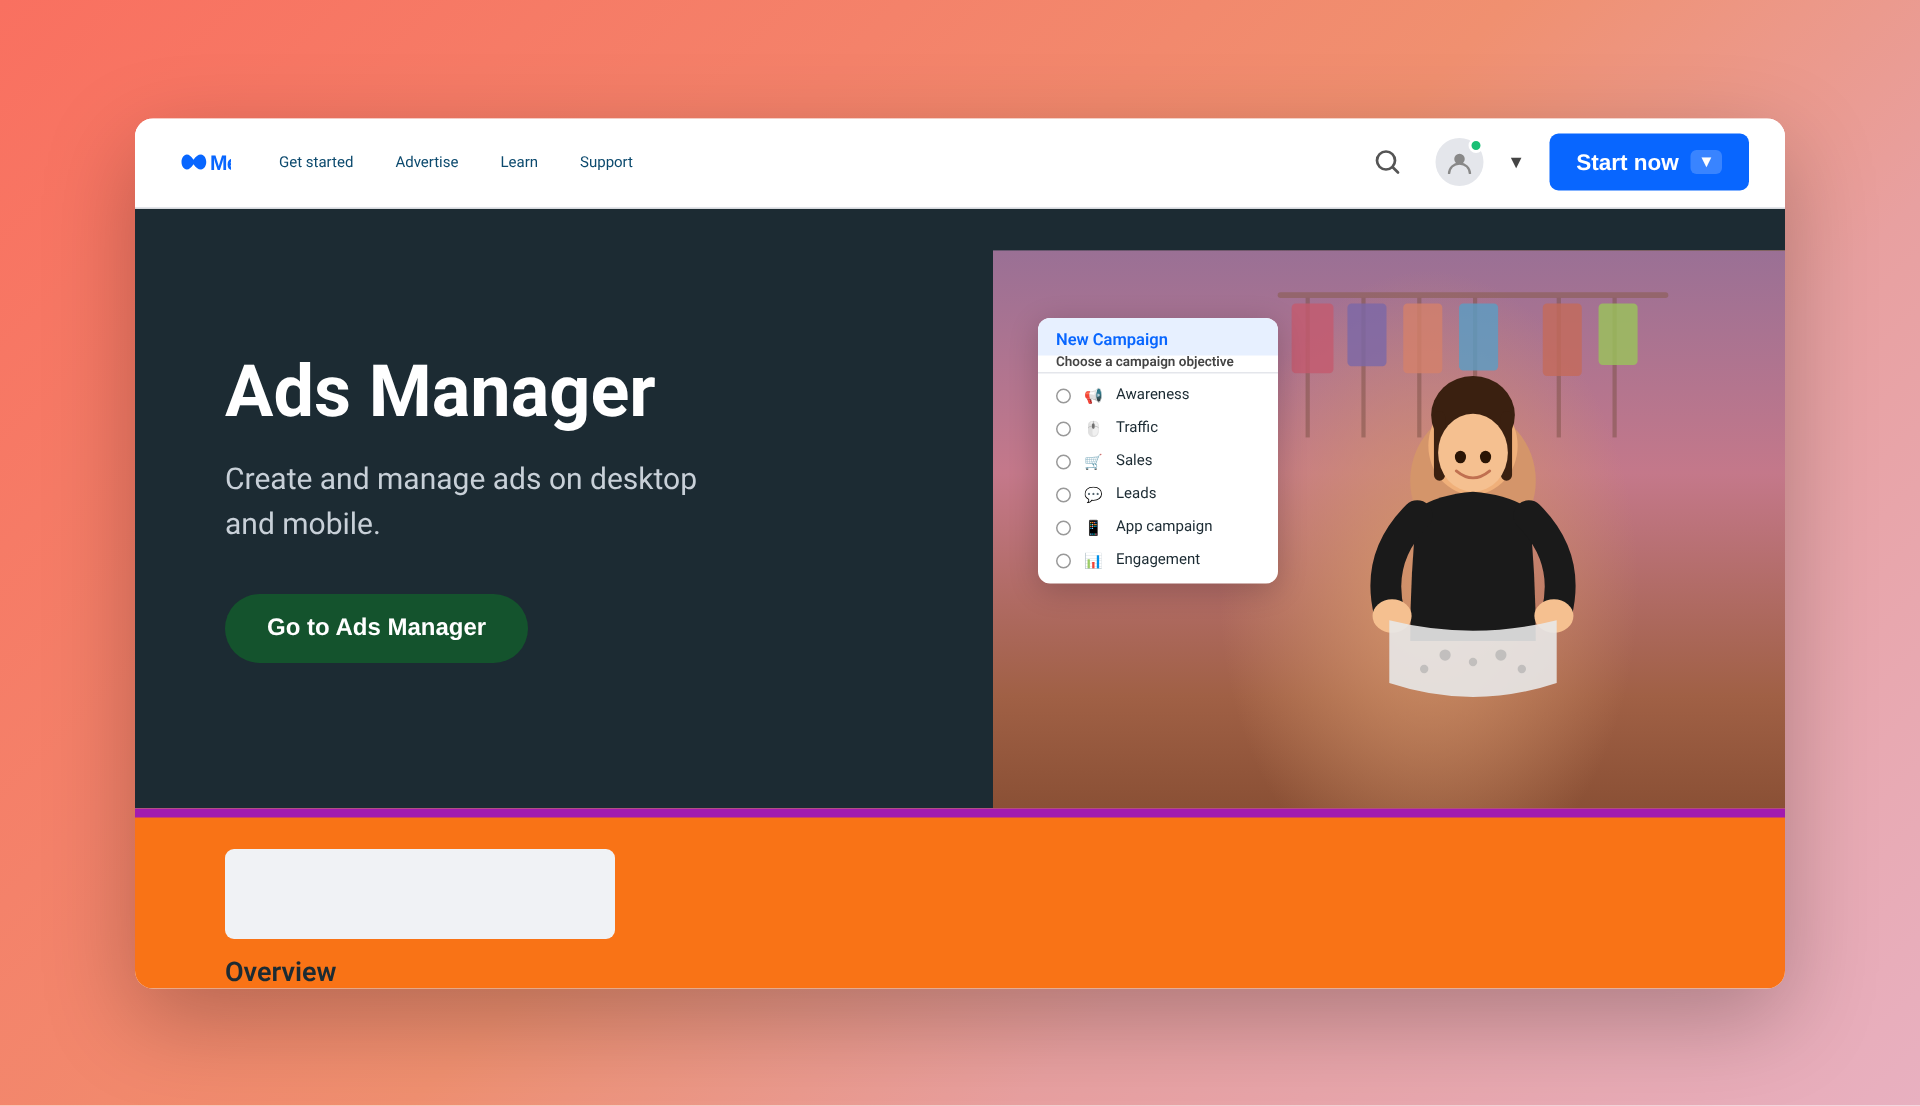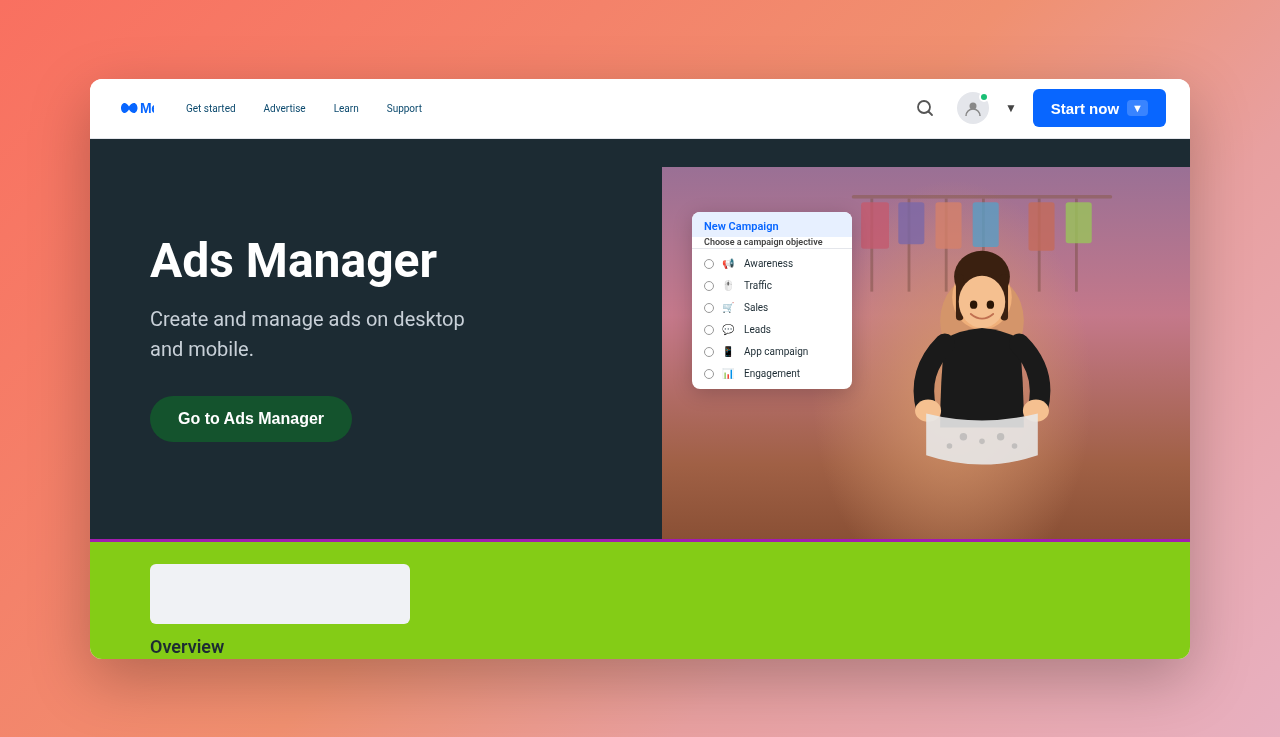--- a/index.html
+++ b/index.html
@@ -234,26 +234,26 @@
     .popup-radio {
       width: 10px;
       height: 10px;
       border: 1.5px solid #999;
       border-radius: 50%;
       flex-shrink: 0;
     }
     
     .bottom-section {
       height: 120px;
-      background: #84cc16;
-      display: flex;
-      align-items: center;
+      background: #f97316;
+      display: flex;
+      align-items: flex-end;
       padding: 20px 60px 0;
       flex-shrink: 0;
-      border-top: 3px solid #a21caf;
+      border-top: 6px solid #a21caf;
       position: relative;
     }
     .bottom-left {
       width: 260px;
       flex-shrink: 0;
     }
     .bottom-card {
       width: 100%;
       height: 60px;
       background: #f0f2f5;

